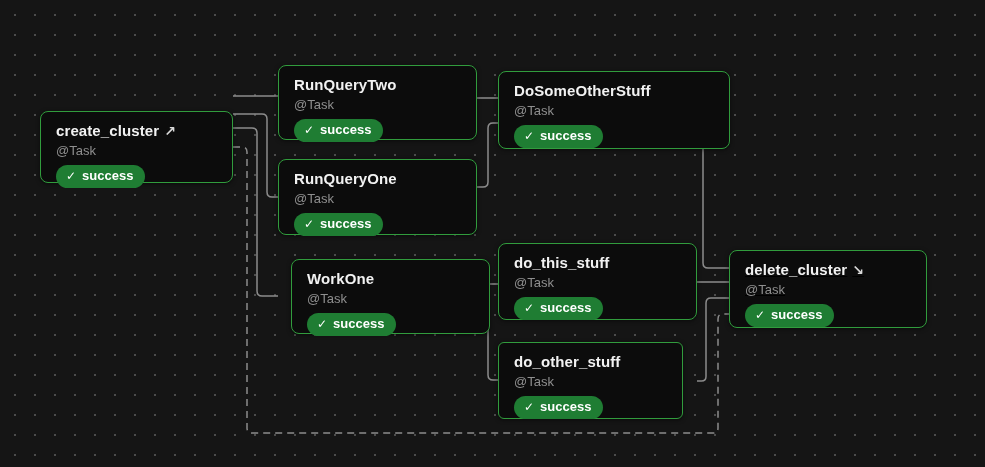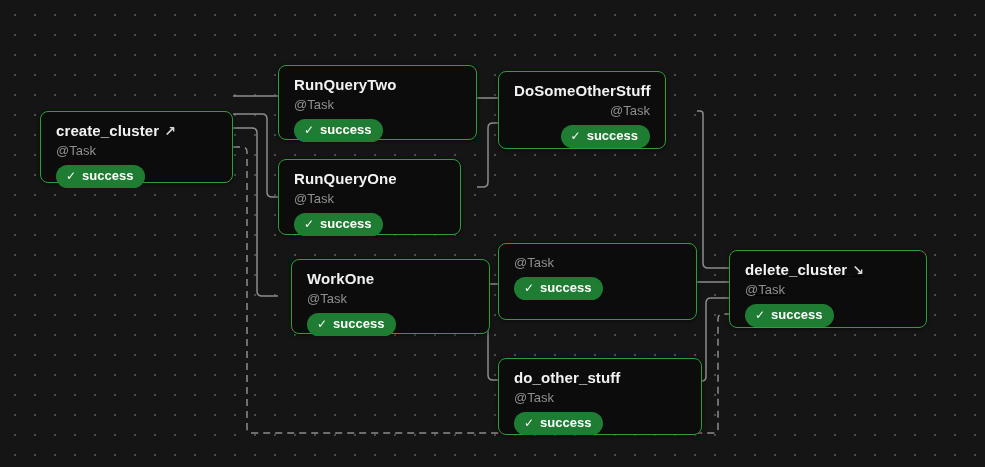--- a/index.html
+++ b/index.html
@@ -80,37 +80,37 @@
     </svg>
   <div id="node-layer">
       <div class="node" style="left: 40px; top: 87px; width: 193px; height: 72px; margin-top: 24px;"><div class="node-title"><span>create_cluster</span><span class="node-arrow">↗</span></div><div class="node-subtitle">@Task</div><div class="badge">
           <span class="check">✓</span>
           <span>success</span>
         </div></div>
       <div class="node" style="left: 278px; top: 65px; width: 199px; height: 75px;"><div class="node-title"><span>RunQueryTwo</span></div><div class="node-subtitle">@Task</div><div class="badge">
           <span class="check">✓</span>
           <span>success</span>
         </div></div>
-      <div class="node" style="left: 278px; top: 159px; width: 183px; height: 76px;"><div class="node-title"><span>RunQueryOne</span></div><div class="node-subtitle">@Task</div><div class="badge">
+      <div class="node" style="left: 278px; top: 159px; width: 199px; height: 76px;"><div class="node-title"><span>RunQueryOne</span></div><div class="node-subtitle">@Task</div><div class="badge">
           <span class="check">✓</span>
           <span>success</span>
         </div></div>
       <div class="node" style="left: 291px; top: 259px; width: 199px; height: 75px;"><div class="node-title"><span>WorkOne</span></div><div class="node-subtitle">@Task</div><div class="badge">
           <span class="check">✓</span>
           <span>success</span>
         </div></div>
-      <div class="node" style="left: 498px; top: 71px; width: 168px; height: 78px; text-align: right;"><div class="node-title"><span>DoSomeOtherStuff</span></div><div class="node-subtitle">@Task</div><div class="badge">
+      <div class="node" style="left: 498px; top: 71px; width: 232px; height: 78px;"><div class="node-title"><span>DoSomeOtherStuff</span></div><div class="node-subtitle">@Task</div><div class="badge">
           <span class="check">✓</span>
           <span>success</span>
         </div></div>
-      <div class="node" style="left: 498px; top: 243px; width: 199px; height: 77px;"><div class="node-subtitle">@Task</div><div class="badge">
+      <div class="node" style="left: 498px; top: 243px; width: 199px; height: 77px;"><div class="node-title"><span>do_this_stuff</span></div><div class="node-subtitle">@Task</div><div class="badge">
           <span class="check">✓</span>
           <span>success</span>
         </div></div>
-      <div class="node" style="left: 498px; top: 358px; width: 204px; height: 77px;"><div class="node-title"><span>do_other_stuff</span></div><div class="node-subtitle">@Task</div><div class="badge">
+      <div class="node" style="left: 498px; top: 342px; width: 185px; height: 77px; border-radius: 6px;"><div class="node-title"><span>do_other_stuff</span></div><div class="node-subtitle">@Task</div><div class="badge">
           <span class="check">✓</span>
           <span>success</span>
         </div></div>
       <div class="node" style="left: 729px; top: 250px; width: 198px; height: 78px; text-decoration: underline;"><div class="node-title"><span>delete_cluster</span><span class="node-arrow">↘</span></div><div class="node-subtitle">@Task</div><div class="badge">
           <span class="check">✓</span>
           <span>success</span>
         </div></div>
     </div>
 </div>
 

